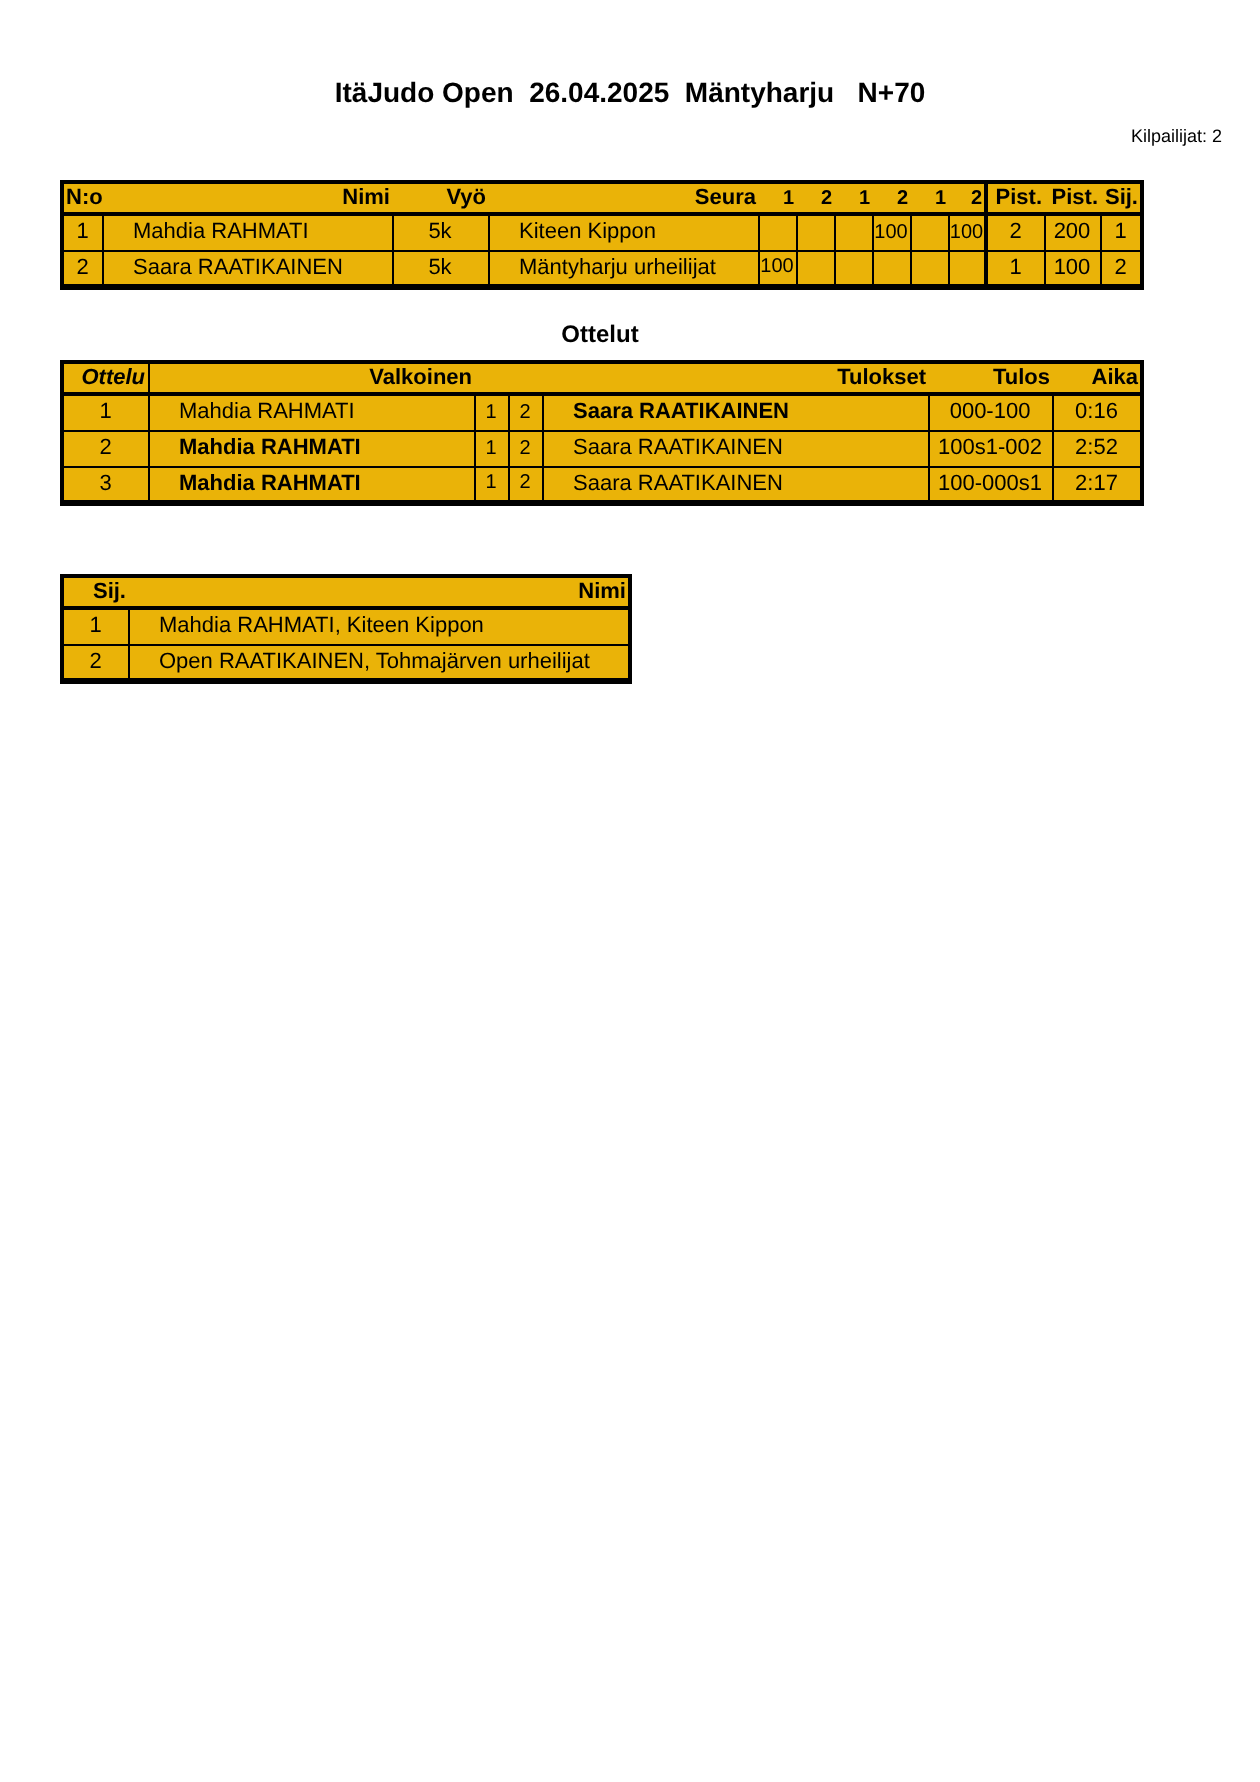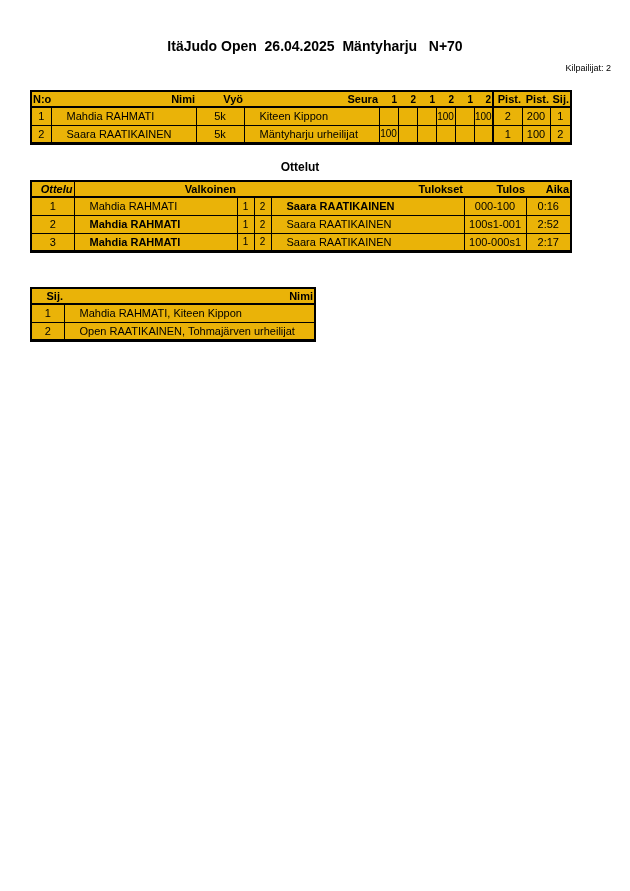--- a/index.html
+++ b/index.html
@@ -186,21 +186,21 @@
         <td class="name winner">Saara RAATIKAINEN</td>
         <td>000-100</td>
         <td>0:16</td>
       </tr>
       <tr>
         <td>2</td>
         <td class="name winner">Mahdia RAHMATI</td>
         <td class="score">1</td>
         <td class="score">2</td>
         <td class="name">Saara RAATIKAINEN</td>
-        <td>100s1-001</td>
+        <td>100s1-002</td>
         <td>2:52</td>
       </tr>
       <tr>
         <td>3</td>
         <td class="name winner">Mahdia RAHMATI</td>
         <td class="score">1</td>
         <td class="score">2</td>
         <td class="name">Saara RAATIKAINEN</td>
         <td>100-000s1</td>
         <td>2:17</td>

